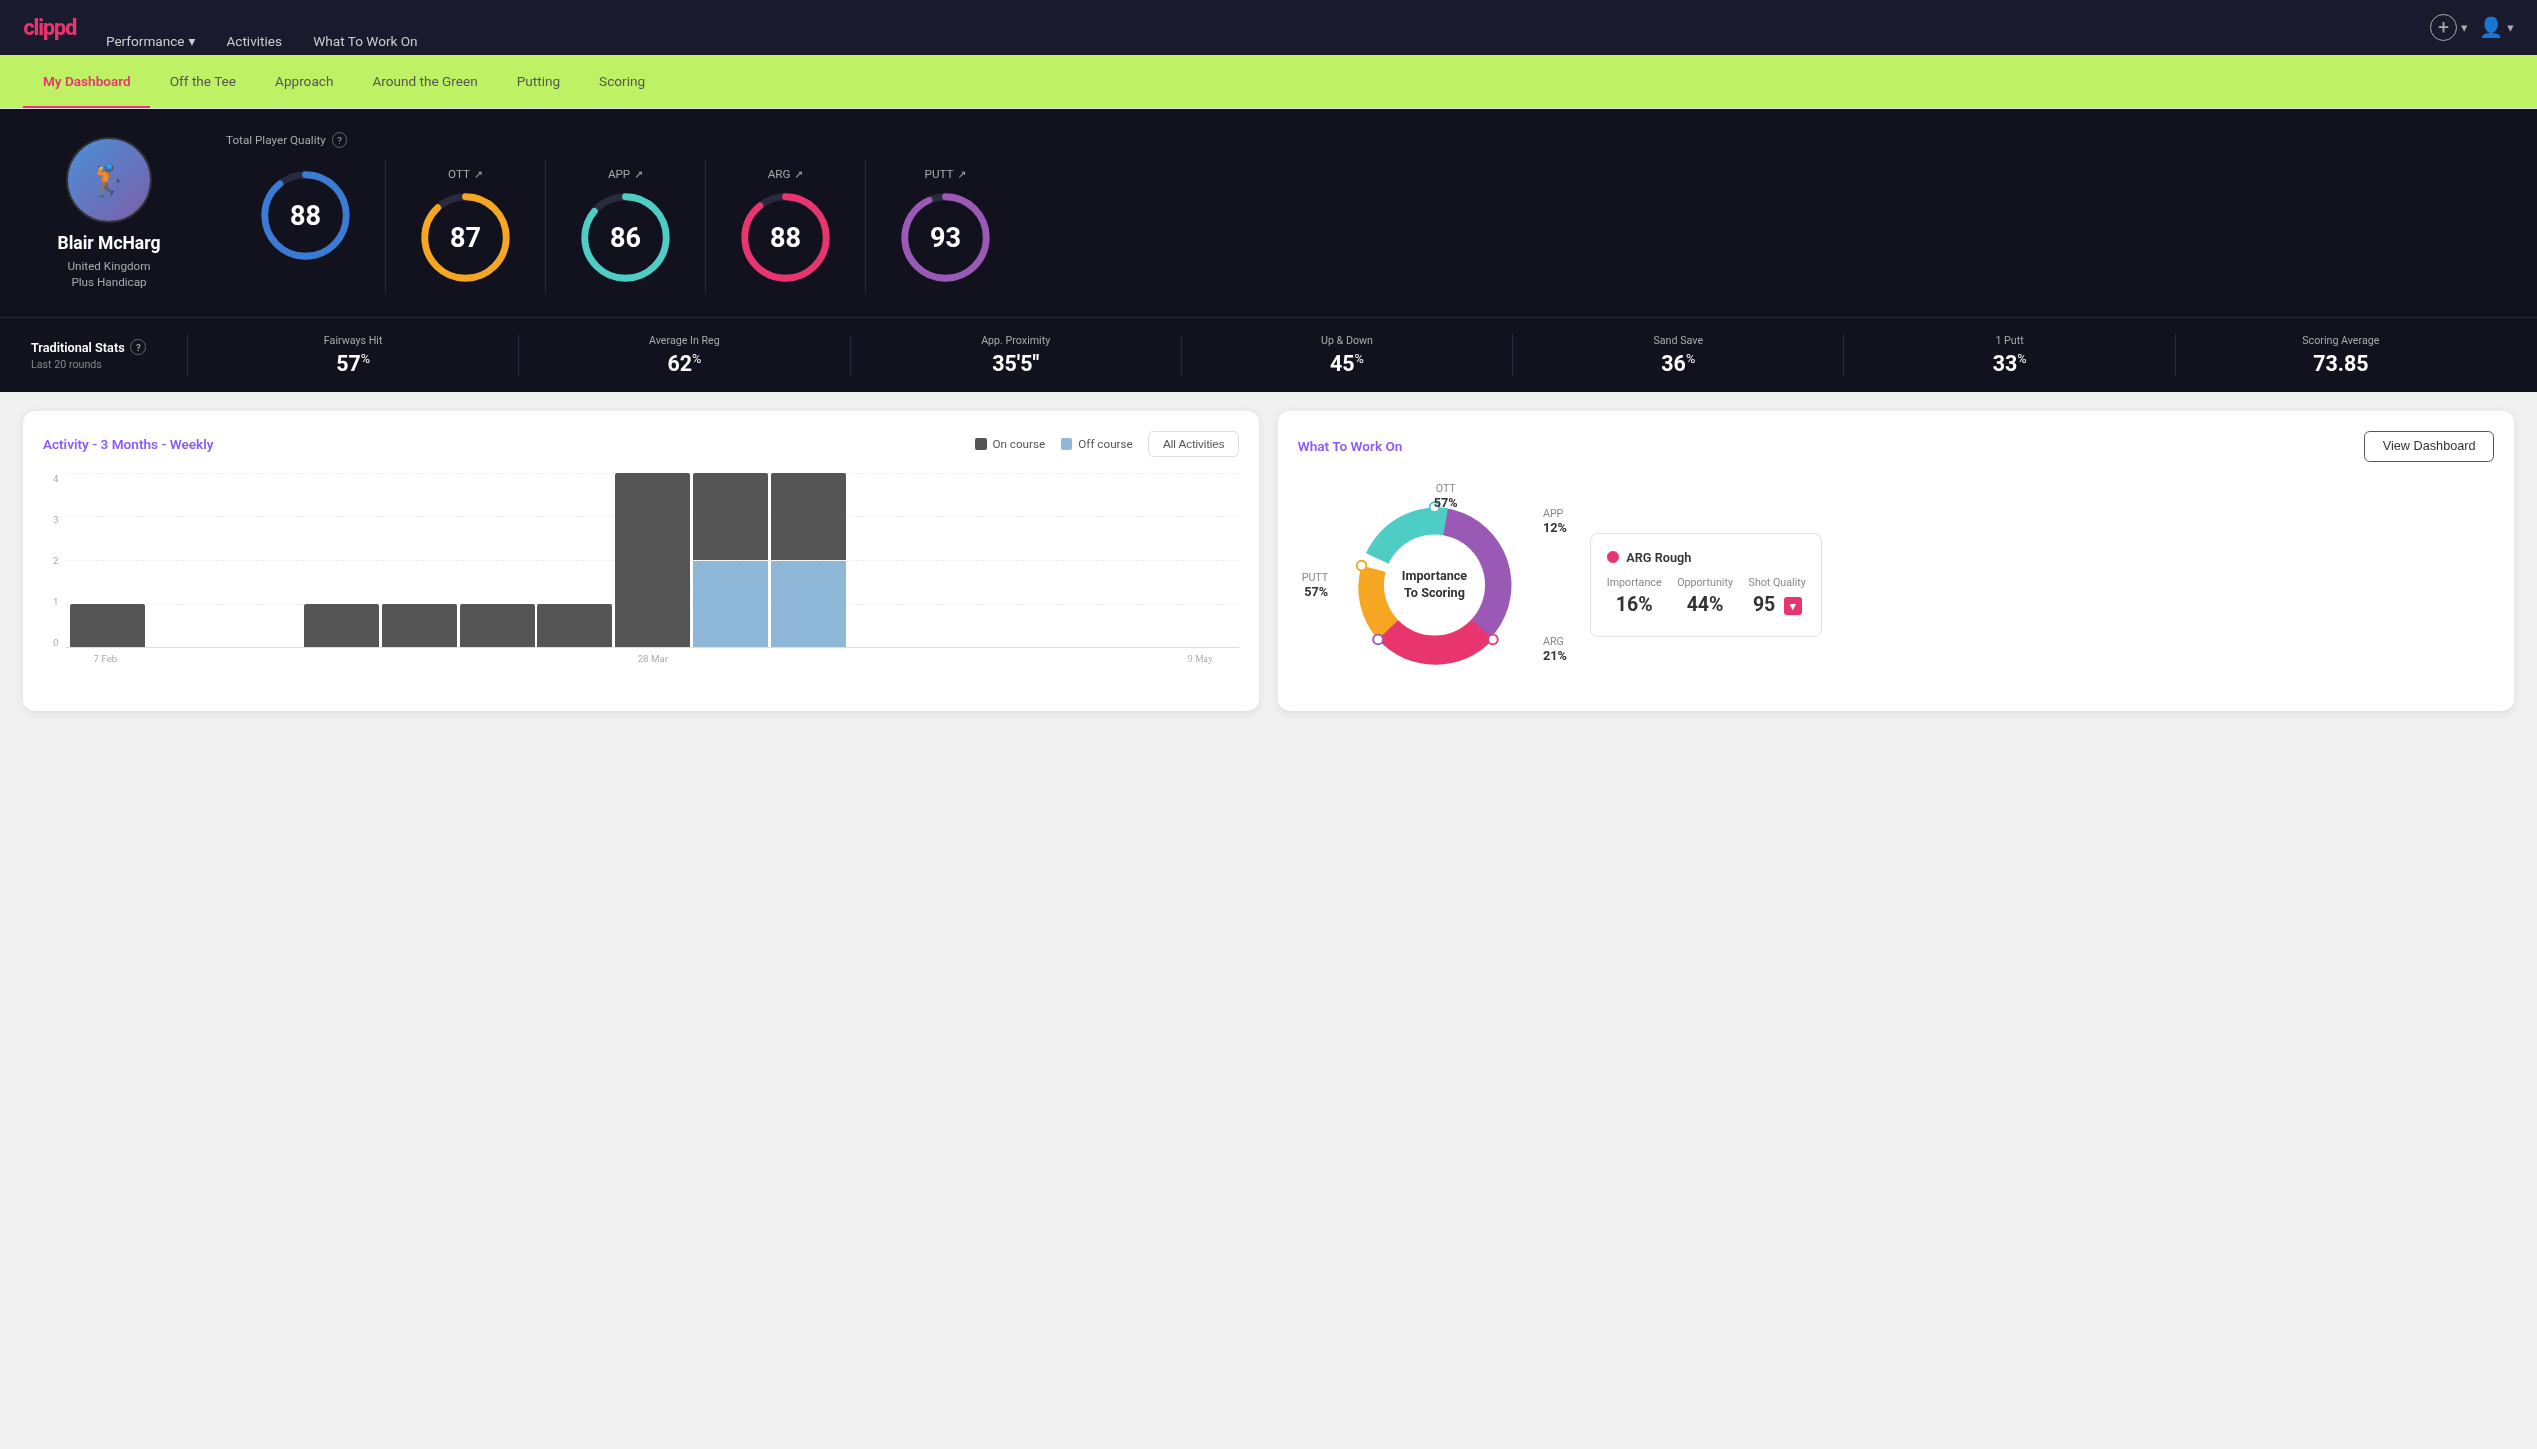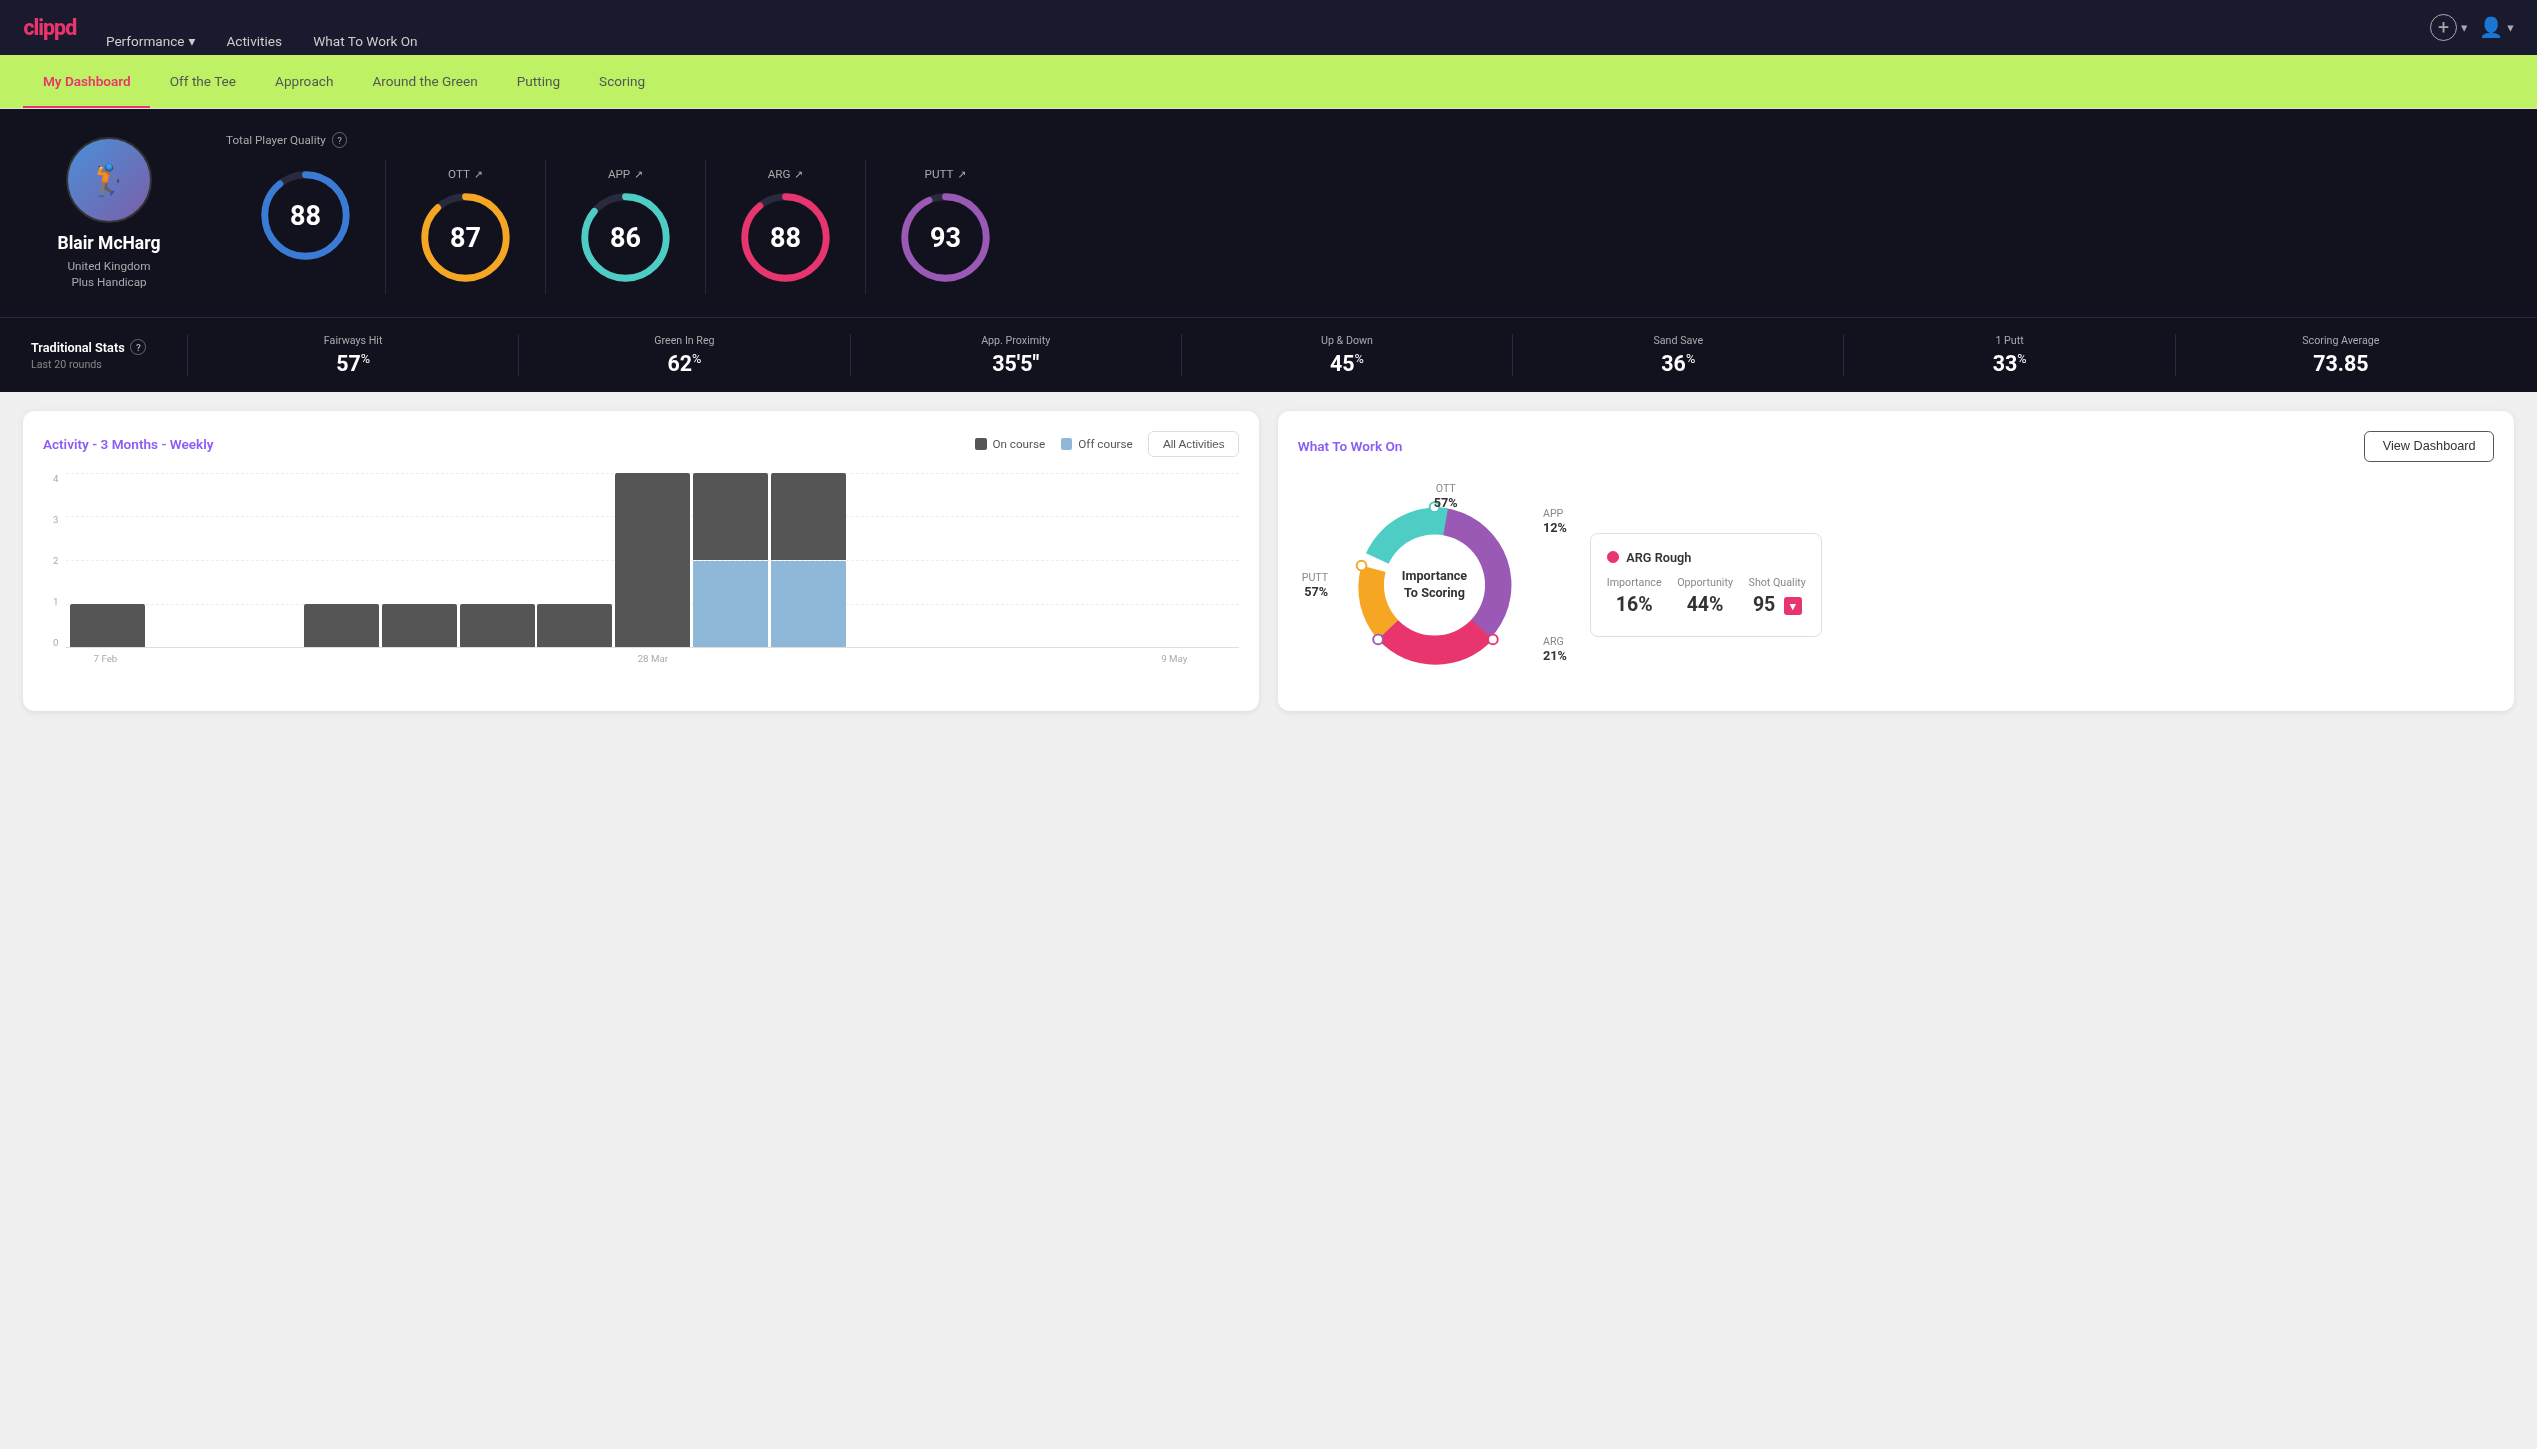--- a/index.html
+++ b/index.html
@@ -421,21 +421,21 @@
       <span>Traditional Stats</span>
       <span class="question-icon">?</span>
     </div>
     <div class="stats-sublabel">Last 20 rounds</div>
   </div>
   <div class="stat-item">
     <div class="stat-name">Fairways Hit</div>
     <div class="stat-value"><span>57</span><sup>%</sup></div>
   </div>
   <div class="stat-item">
-    <div class="stat-name">Green In Reg</div>
+    <div class="stat-name">Average In Reg</div>
     <div class="stat-value"><span>62</span><sup>%</sup></div>
   </div>
   <div class="stat-item">
     <div class="stat-name">App. Proximity</div>
     <div class="stat-value"><span>35'5"</span></div>
   </div>
   <div class="stat-item">
     <div class="stat-name">Up &amp; Down</div>
     <div class="stat-value"><span>45</span><sup>%</sup></div>
   </div>
@@ -535,21 +535,21 @@
           <span style="flex: 1 1 0%; font-size: 9.7px; color: rgb(170, 170, 170); text-align: center;"></span>
           <span style="flex: 1 1 0%; font-size: 9.7px; color: rgb(170, 170, 170); text-align: center;"></span>
           <span style="flex: 1 1 0%; font-size: 9.7px; color: rgb(170, 170, 170); text-align: center;"></span>
           <span style="flex: 1 1 0%; font-size: 9.7px; color: rgb(170, 170, 170); text-align: center;">28 Mar</span>
           <span style="flex: 1 1 0%; font-size: 9.7px; color: rgb(170, 170, 170); text-align: center;"></span>
           <span style="flex: 1 1 0%; font-size: 9.7px; color: rgb(170, 170, 170); text-align: center;"></span>
           <span style="flex: 1 1 0%; font-size: 9.7px; color: rgb(170, 170, 170); text-align: center;"></span>
           <span style="flex: 1 1 0%; font-size: 9.7px; color: rgb(170, 170, 170); text-align: center;"></span>
           <span style="flex: 1 1 0%; font-size: 9.7px; color: rgb(170, 170, 170); text-align: center;"></span>
           <span style="flex: 1 1 0%; font-size: 9.7px; color: rgb(170, 170, 170); text-align: center;"></span>
-          <span style="flex: 1 1 0%; font-size: 9.7px; color: rgb(170, 170, 170); text-align: left;">9 May</span>
+          <span style="flex: 1 1 0%; font-size: 9.7px; color: rgb(170, 170, 170); text-align: center; font-family: Liberation Serif, serif;">9 May</span>
         </div>
     </div>
   </div>
 
   <div class="card wtwo-card">
     <div class="card-header">
       <span class="card-title">What To Work On</span>
       <button class="view-dashboard-btn">View Dashboard</button>
     </div>
 

